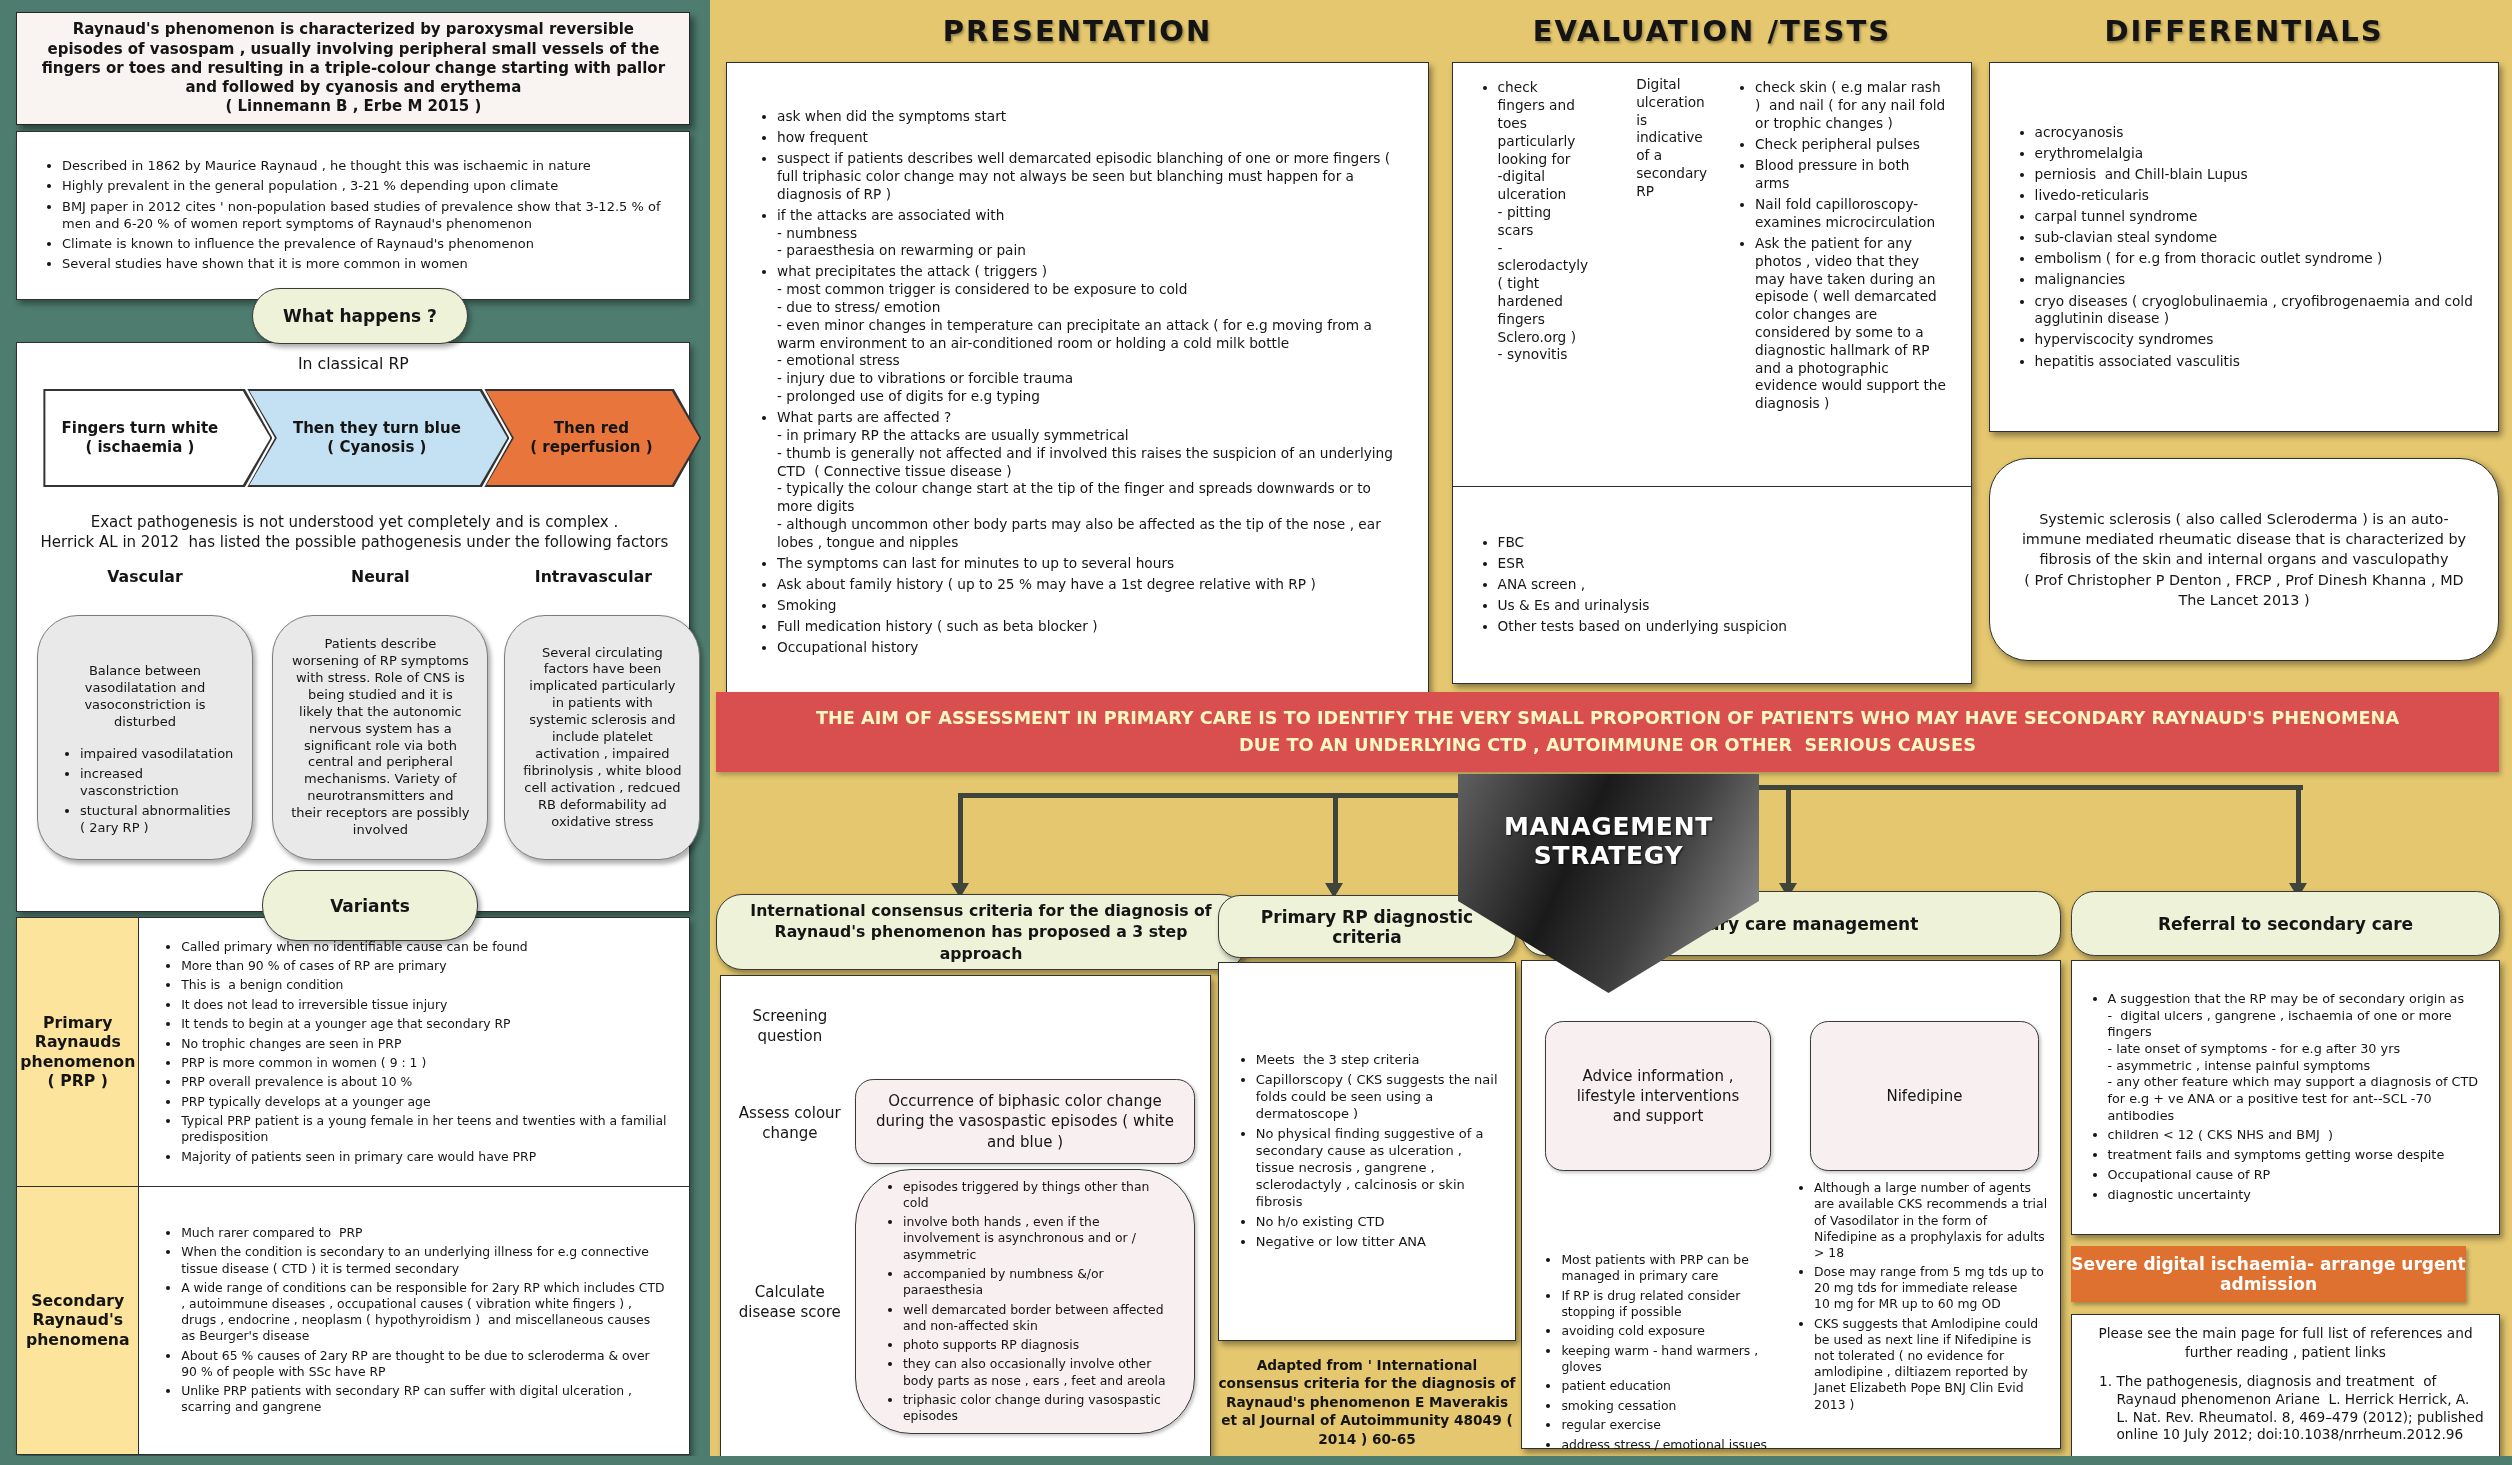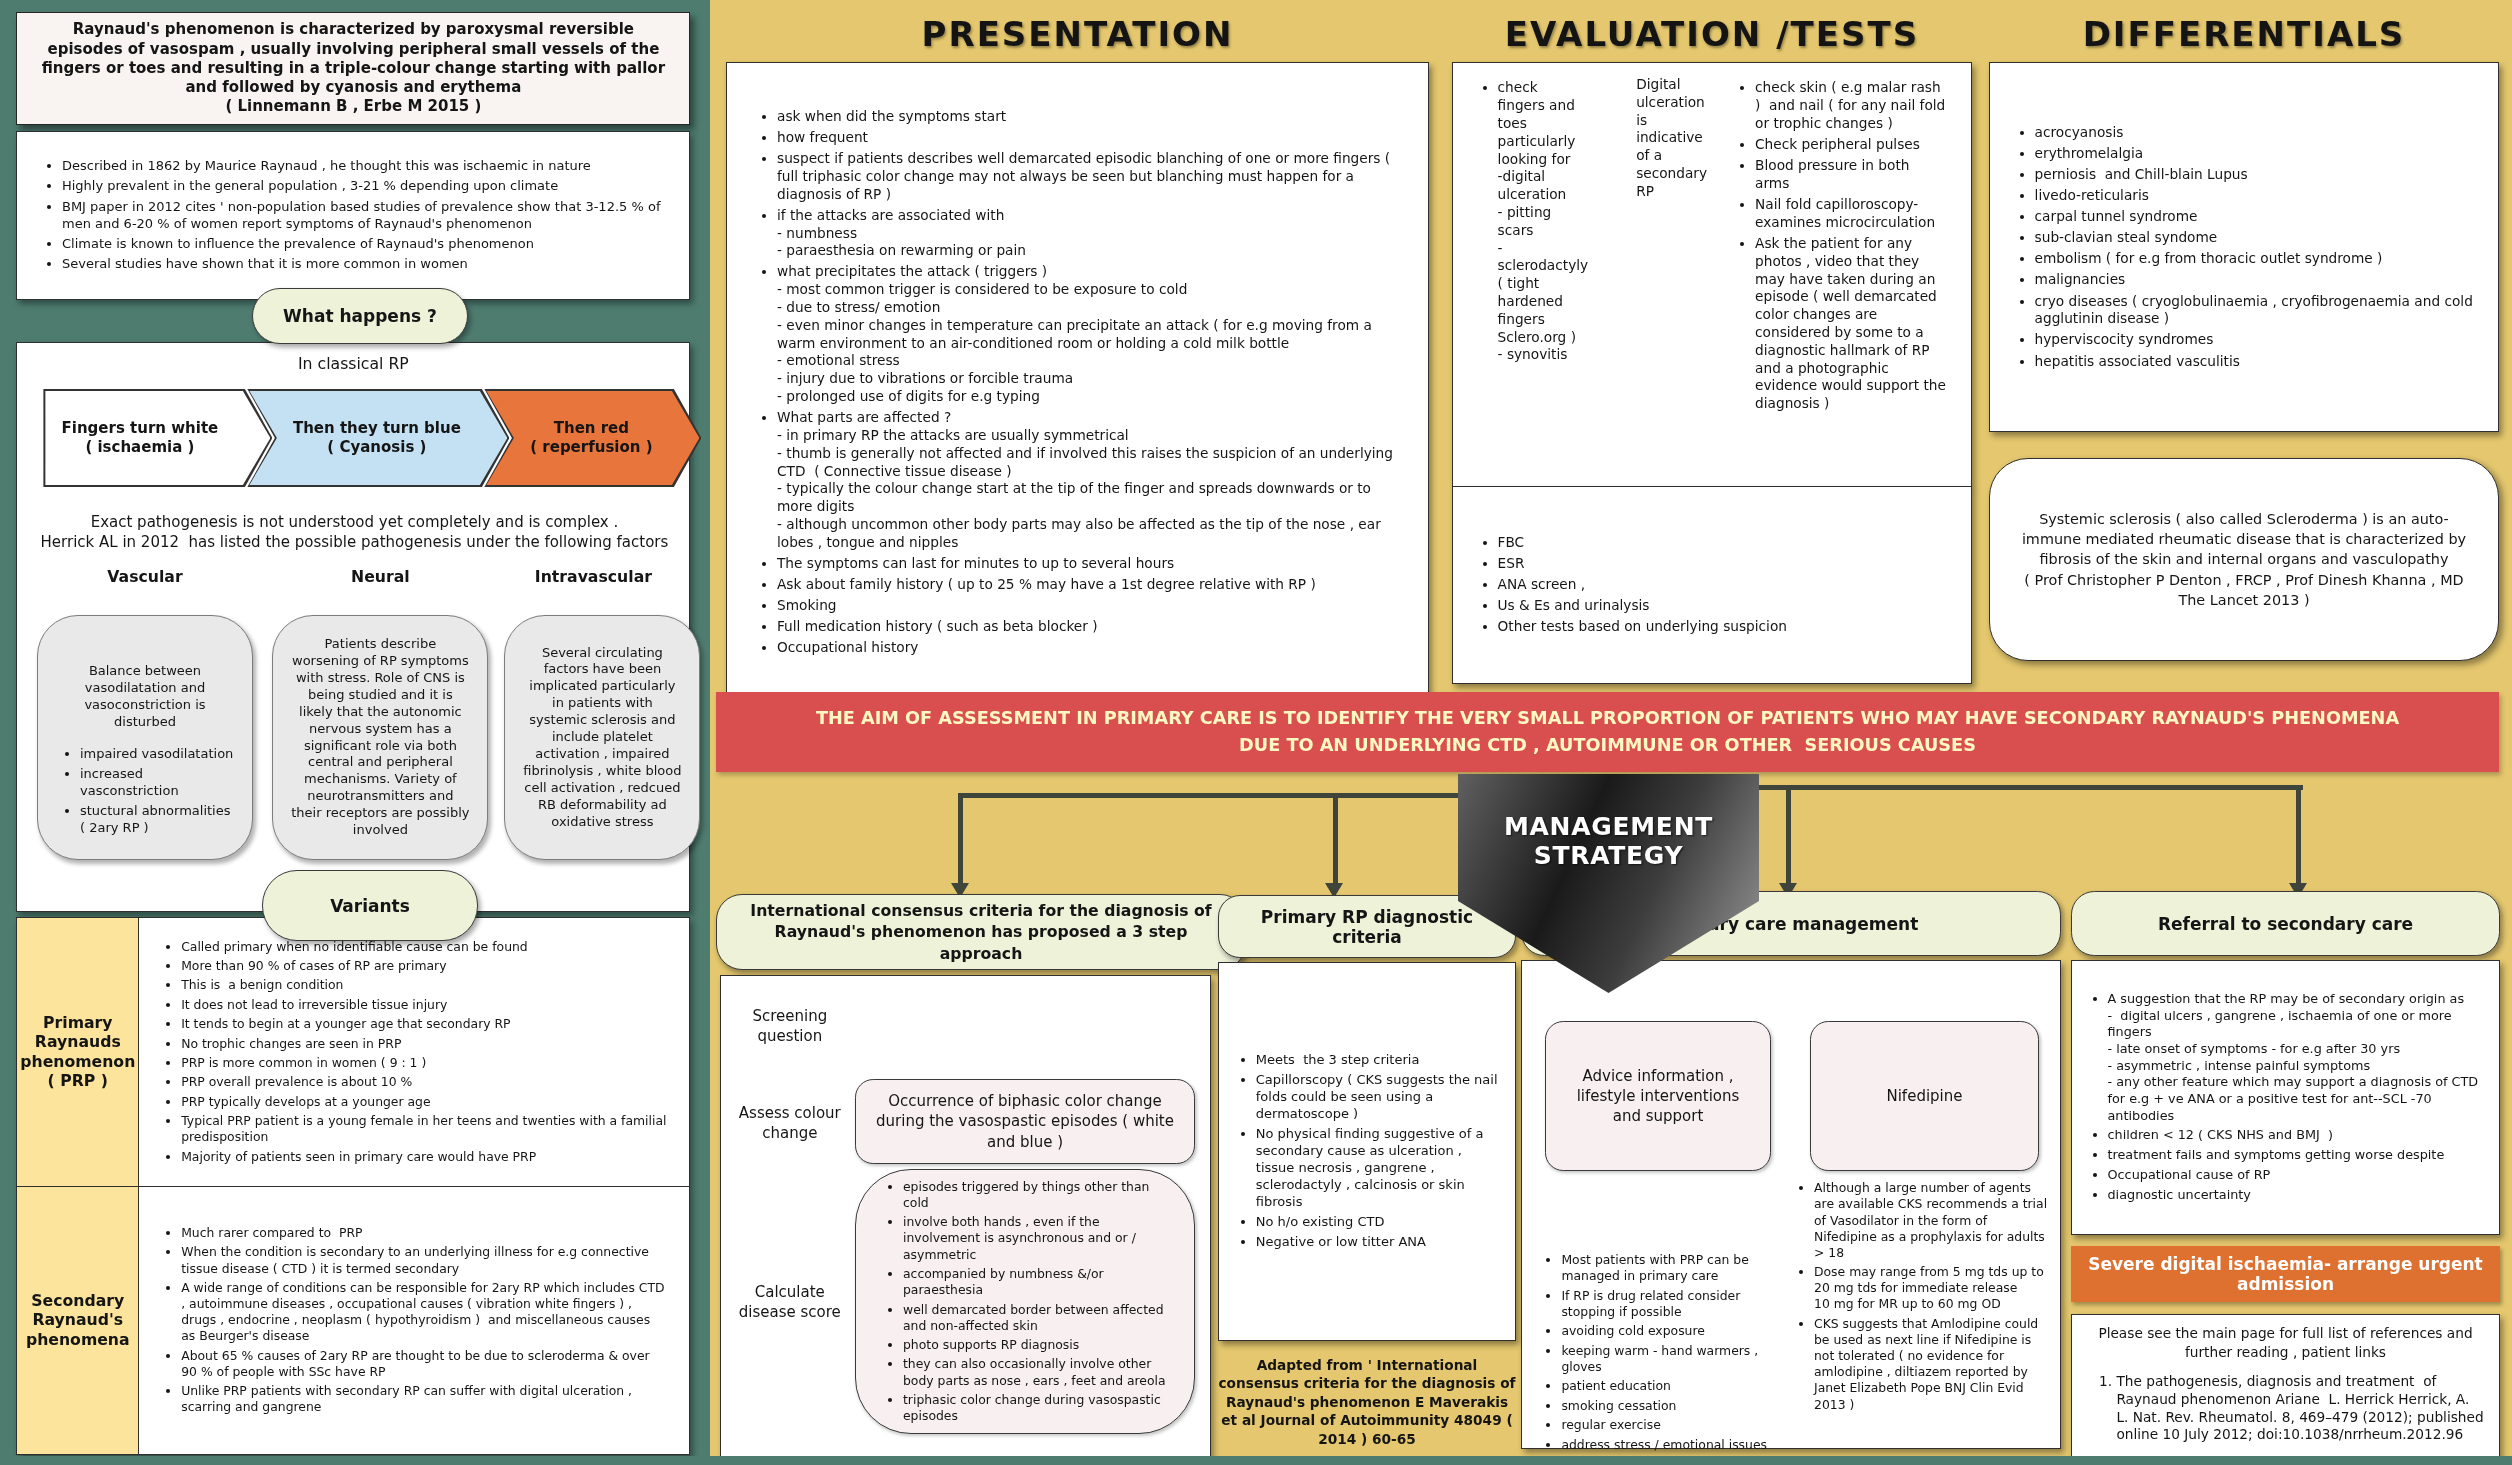--- a/index.html
+++ b/index.html
@@ -49,21 +49,21 @@
   .vtable{left:16.4px;top:917px;width:674px;height:538px;background:#fff;border:1.3px solid #2f2f2f;
           box-shadow:3.3px 3.9px 5.9px rgba(0,0,0,.38);display:flex;flex-direction:column;}
   .vrow{display:flex;flex:1;min-height:0;}
   .vrow + .vrow{border-top:1.3px solid #2f2f2f;}
   .vlabel{width:113px;background:var(--label-yellow,#fce49c);border-right:1.3px solid #2f2f2f;
           display:flex;align-items:center;justify-content:center;text-align:center;
           font-weight:700;font-size:15.7px;line-height:1.25;padding:3.9px;white-space:pre-wrap;}
   .vcontent{flex:1;font-size:12.4px;display:flex;flex-direction:column;justify-content:center;padding:6.5px 22px 6.5px 17px;}
 
   
-  .colhdr{top:14.4px;height:39px;font-size:34px;font-weight:700;letter-spacing:2px;text-align:center;
+  .colhdr{top:14.4px;height:39px;font-size:29px;font-weight:700;letter-spacing:2px;text-align:center;
           color:#141414;text-shadow:1.3px 2px 2.6px rgba(0,0,0,.35);}
 
   
   .pres-box{left:726px;top:62px;width:703px;height:641px;font-size:13.7px;
             display:flex;flex-direction:column;justify-content:center;padding:13px 31px 13px 25px;}
   .eval-box1{left:1452px;top:62px;width:520px;height:425px;font-size:13.7px;
              display:flex;flex-direction:row;justify-content:center;gap:23px;padding:13px 23.6px 13px 19.6px;}
   .eval-note{margin-left:25px;white-space:pre-wrap;line-height:1.3;}
   .eval-box2{left:1452px;top:486px;width:520px;height:198px;font-size:13.7px;
              display:flex;flex-direction:column;justify-content:center;padding:13px 23.6px 13px 19.6px;}
@@ -107,21 +107,21 @@
   .c3-pill{left:1521px;top:891px;width:540px;height:65px;border-radius:23.6px;font-size:17px;}
   .c3-box{left:1521px;top:960px;width:540px;height:489px;}
   .c3-pinkA{left:23px;top:60px;width:226px;height:150px;}
   .c3-pinkB{left:288px;top:60px;width:229px;height:150px;}
   .c3-ulA{left:14.4px;top:288px;width:245px;font-size:12.4px;}
   .c3-ulB{left:267px;top:216px;width:262px;font-size:12.4px;}
 
   .c4-pill{left:2071px;top:891px;width:429px;height:65px;border-radius:23.6px;font-size:17px;}
   .c4-box{left:2071px;top:960px;width:429px;height:275px;font-size:12.8px;
           display:flex;flex-direction:column;justify-content:center;padding:9.2px 15.7px 9.2px 10.5px;}
-  .c4-urgent{left:2071px;top:1246px;width:429px;height:56px;background:var(--urgent-orange,#df7130);
+  .c4-urgent{left:2071px;top:1246px;width:395px;height:56px;background:var(--urgent-orange,#df7130);
              color:#fff;font-weight:700;font-size:17px;display:flex;align-items:center;justify-content:center;
              text-align:center;box-shadow:2px 2.6px 3.9px rgba(0,0,0,.3);}
   .c4-refs{left:2071px;top:1314px;width:429px;height:143px;font-size:13.7px;padding:10.5px 14.4px;
            display:flex;flex-direction:column;gap:9.2px;justify-content:center;}
   .c4-refs .refs-title{text-align:center;line-height:1.35;white-space:pre-wrap;}
 </style>
 </head>
 <body>
 
 <div class="poster">

